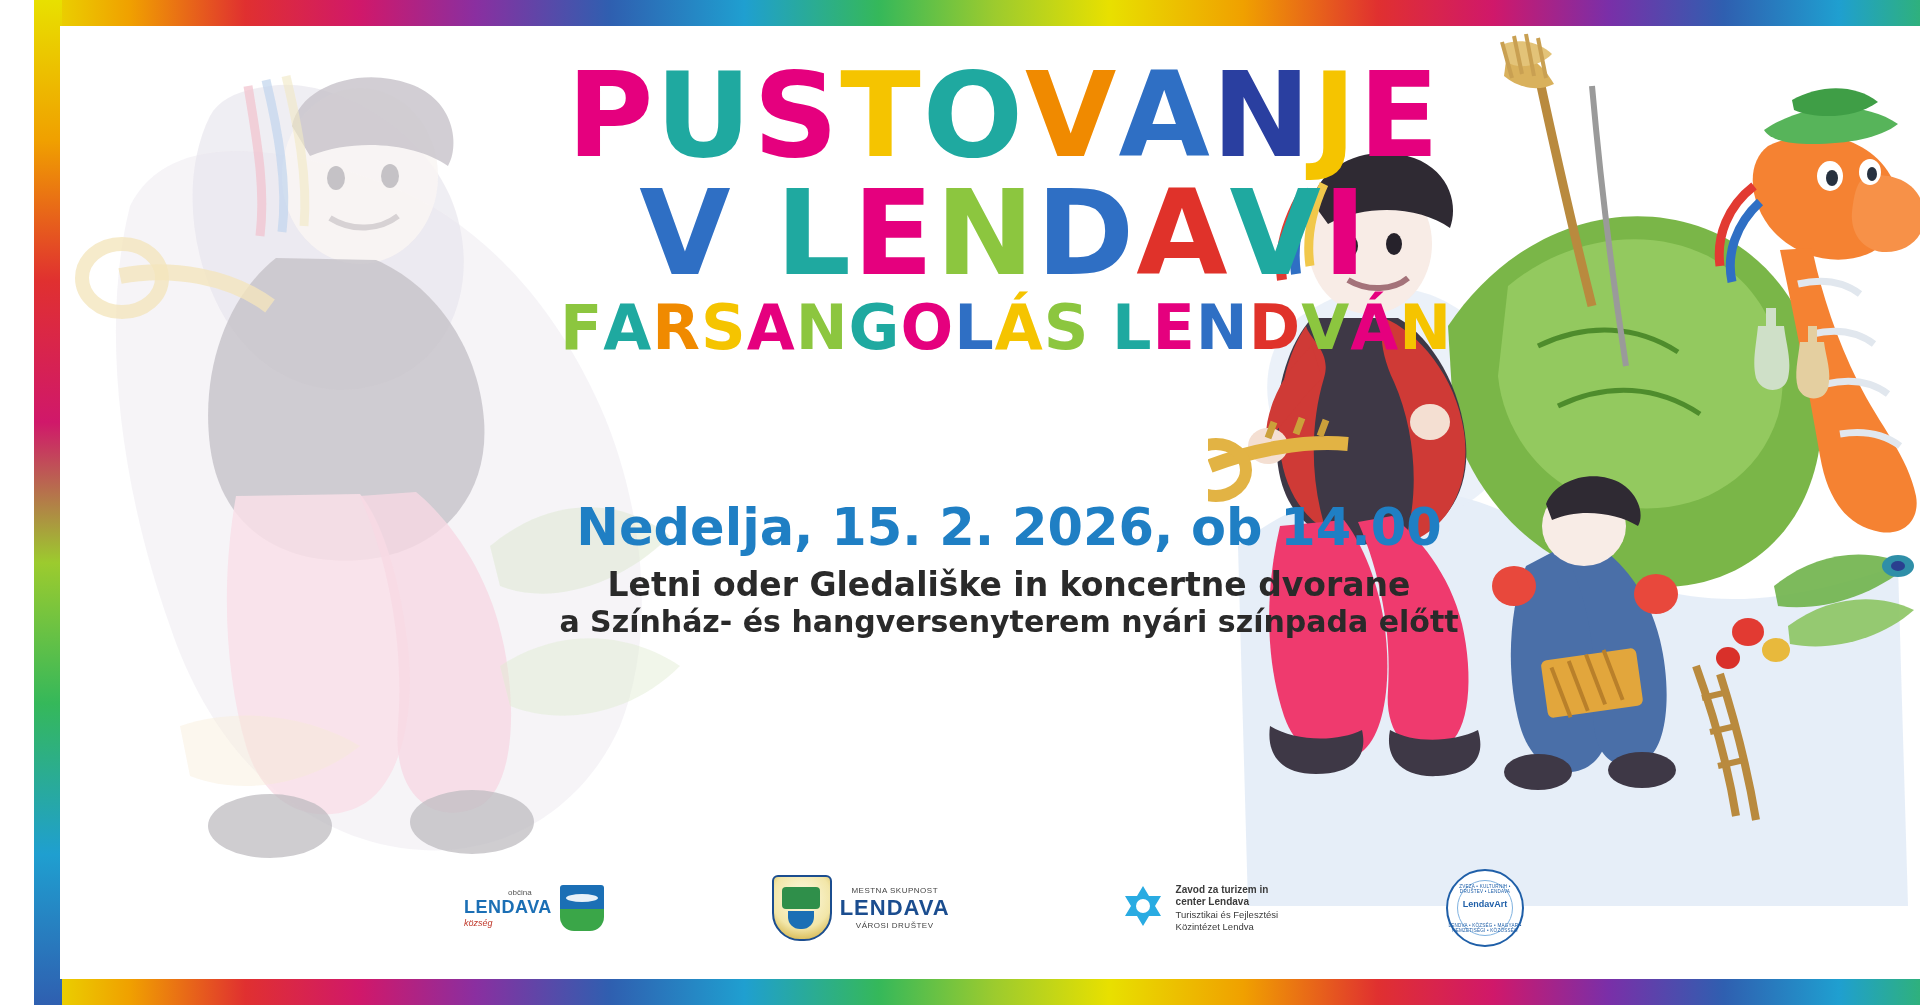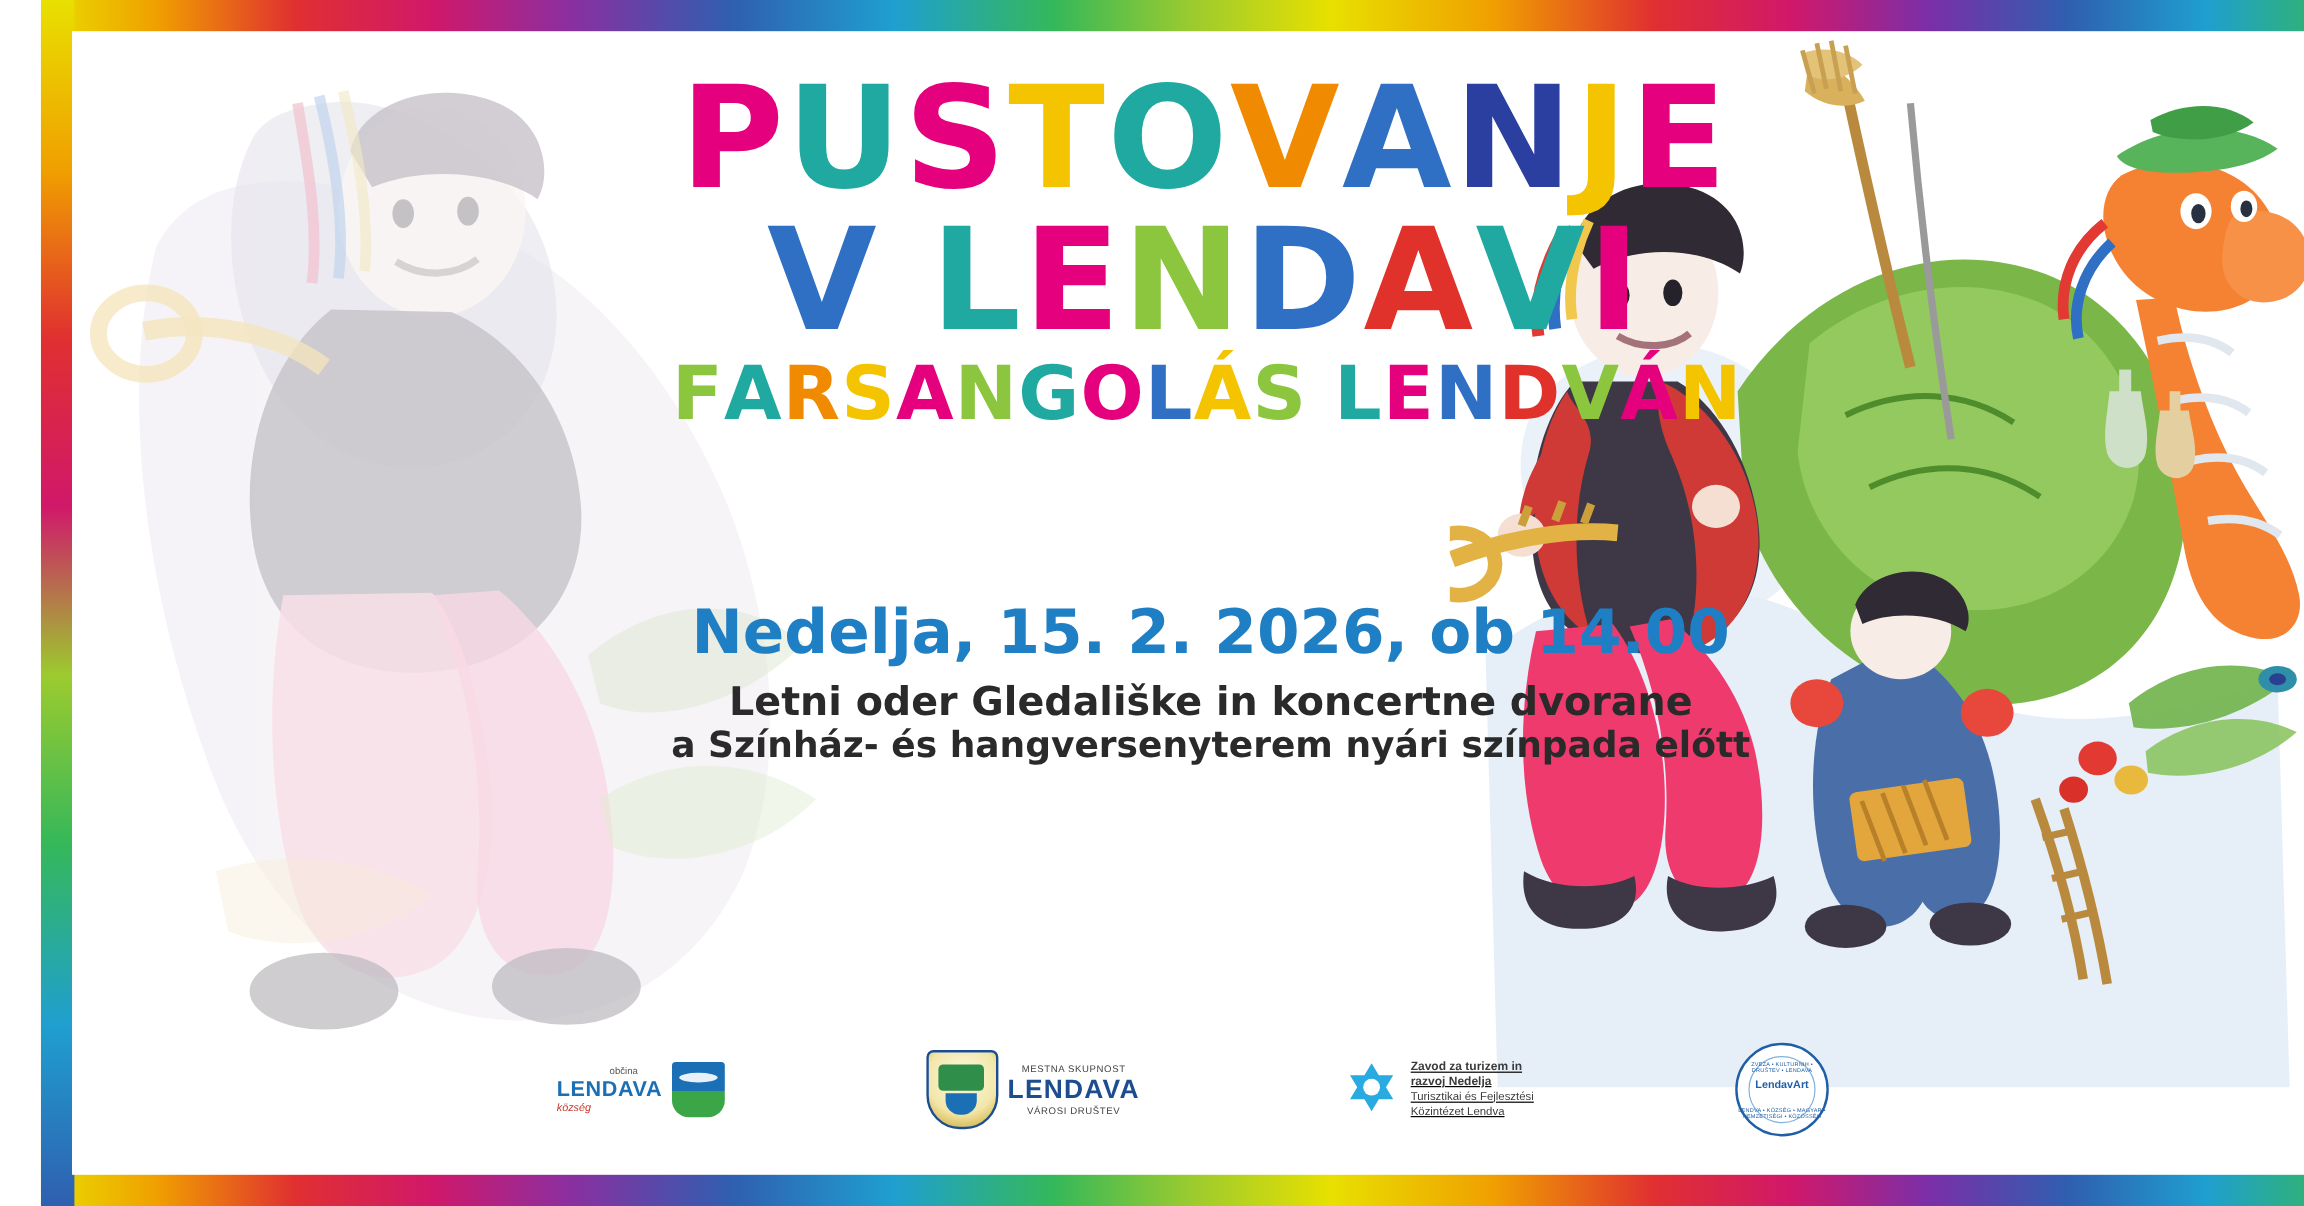--- a/index.html
+++ b/index.html
@@ -222,21 +222,21 @@
   }
   .l-ms .words { text-align: center; }
   .l-ms .top { font-size: 8px; letter-spacing: .5px; color: #444; }
   .l-ms .mid { font-size: 22px; font-weight: bold; color: #1b4d8f; letter-spacing: 1px; }
   .l-ms .bot { font-size: 8px; letter-spacing: .5px; color: #444; }
 
   .l-ztr .star {
     width: 50px; height: 50px;
     position: relative;
   }
-  .l-ztr .words { text-align: left; text-decoration: underline; }
+  .l-ztr .words { text-align: left; }
 
   .l-zvez .circle {
     width: 74px; height: 74px;
     border: 2px solid #1f5fa8;
     border-radius: 50%;
     position: relative;
     background: #ffffff;
   }
   .l-zvez .circle .inner {
     position: absolute; left: 9px; top: 9px; right: 9px; bottom: 9px;
@@ -452,21 +452,21 @@
         <svg width="50" height="50" viewBox="0 0 50 50" xmlns="http://www.w3.org/2000/svg">
           <g fill="#29abe2">
             <path d="M25 3 L31 13 L43 13 L37 23 L43 33 L31 33 L25 43 L19 33 L7 33 L13 23 L7 13 L19 13 Z"></path>
           </g>
           <circle cx="25" cy="23" r="7" fill="#ffffff"></circle>
         </svg>
       </div>
       <div class="words">
         <div class="logo-text">
           <div class="l1">Zavod za turizem in</div>
-          <div class="l1">razvoj Nedelja</div>
+          <div class="l1">center Lendava</div>
           <div class="l2">Turisztikai és Fejlesztési</div>
           <div class="l2">Közintézet Lendva</div>
         </div>
       </div>
     </div>
 
     <div class="logo l-zvez">
       <div class="circle">
         <div class="inner"></div>
         <div class="ctop">ZVEZA • KULTURNIH • DRUŠTEV • LENDAVA</div>

